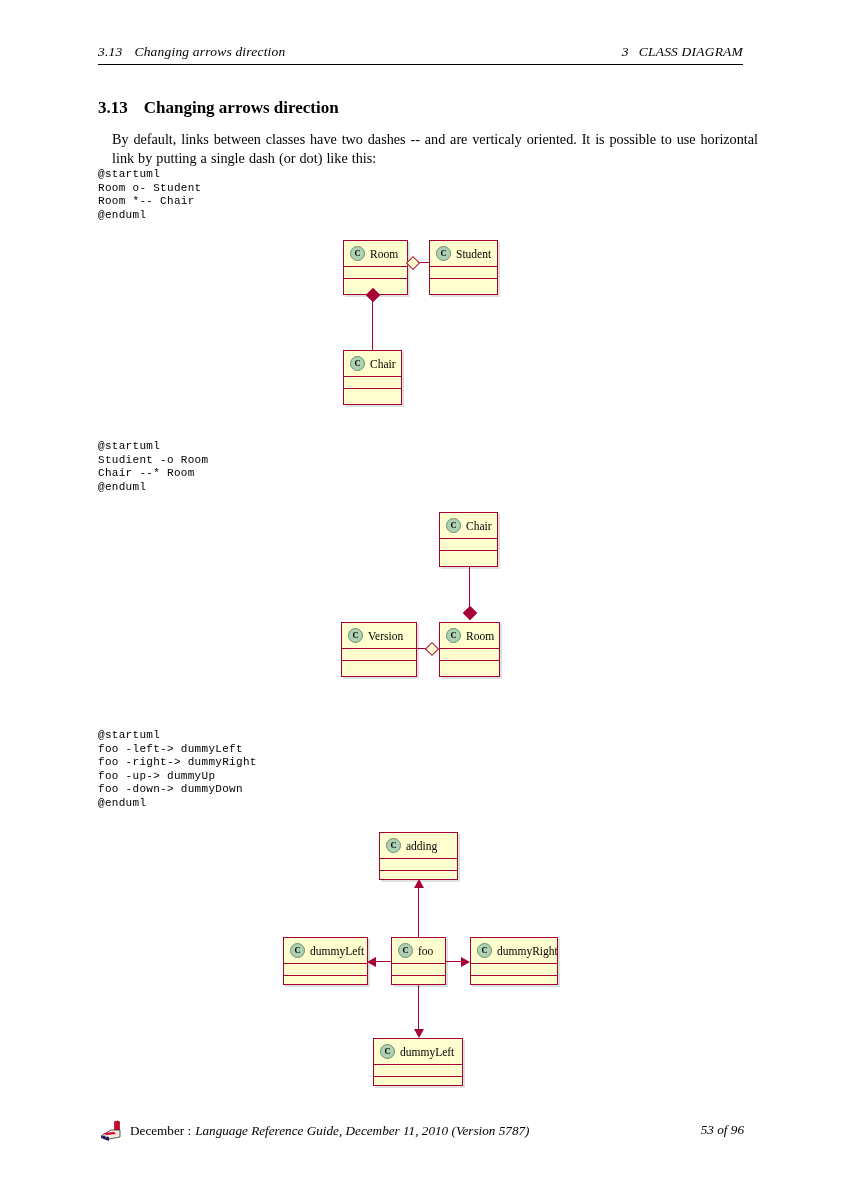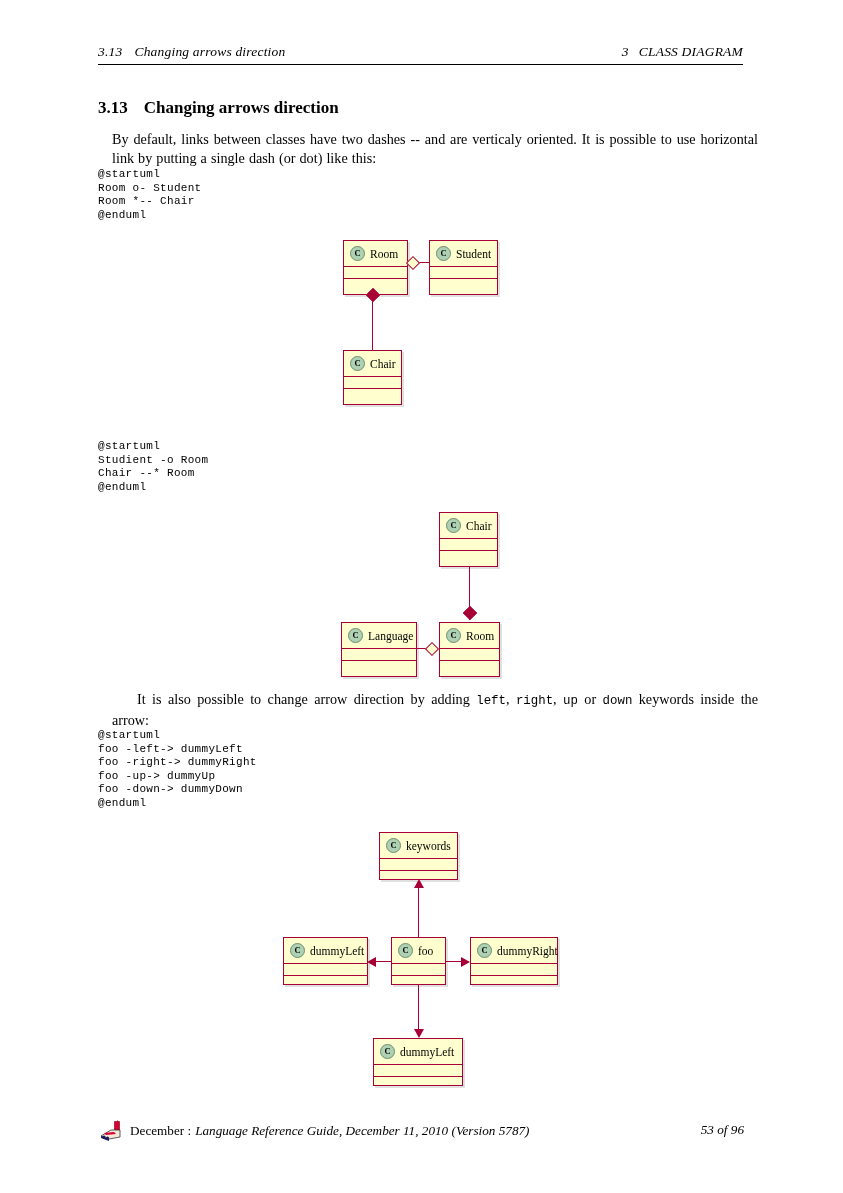--- a/index.html
+++ b/index.html
@@ -217,21 +217,21 @@
       </div>
       <div class="uml-sep"></div>
       <div class="uml-compartment"></div>
       <div class="uml-sep"></div>
       <div class="uml-compartment tall"></div>
     </div>
 
     <div class="uml-box" style="left:341px;top:622px;width:76px;height:55px;">
       <div class="uml-title">
         <span class="cicon">C</span>
-        <span>Language</span>
+        <span>Version</span>
       </div>
       <div class="uml-sep"></div>
       <div class="uml-compartment"></div>
       <div class="uml-sep"></div>
       <div class="uml-compartment tall"></div>
     </div>
 
     <div class="uml-box" style="left:439px;top:622px;width:61px;height:55px;">
       <div class="uml-title">
         <span class="cicon">C</span>
@@ -243,37 +243,34 @@
       <div class="uml-compartment tall"></div>
     </div>
 
     <div class="link v" style="left:469px;top:567px;height:53px;"></div>
     <div class="diamond-filled" style="left:465px;top:608px;"></div>
 
     <div class="link h" style="left:417px;top:648px;width:14px;"></div>
     <div class="diamond-hollow" style="left:427px;top:644px;"></div>
   </div>
 
-  <div class="para p3">
-    <span>It is also possible to change arrow direction by adding </span><span class="kw">left</span><span>, </span><span class="kw">right</span><span>, </span><span class="kw">up</span><span> or </span><span class="kw">down</span><span> keywords inside the arrow:</span>
-  </div>
 
   <div class="code c3">@startuml
 foo -left-&gt; dummyLeft
 foo -right-&gt; dummyRight
 foo -up-&gt; dummyUp
 foo -down-&gt; dummyDown
 @enduml</div>
 
   <div class="diagram" style="left:0;top:0;width:843px;height:1193px;pointer-events:none;">
 
     <div class="uml-box" style="left:379px;top:832px;width:79px;height:48px;">
       <div class="uml-title">
         <span class="cicon">C</span>
-        <span>keywords</span>
+        <span>adding</span>
       </div>
       <div class="uml-sep"></div>
       <div class="uml-compartment"></div>
       <div class="uml-sep"></div>
       <div class="uml-compartment"></div>
     </div>
 
     <div class="uml-box" style="left:283px;top:937px;width:85px;height:48px;">
       <div class="uml-title">
         <span class="cicon">C</span>

